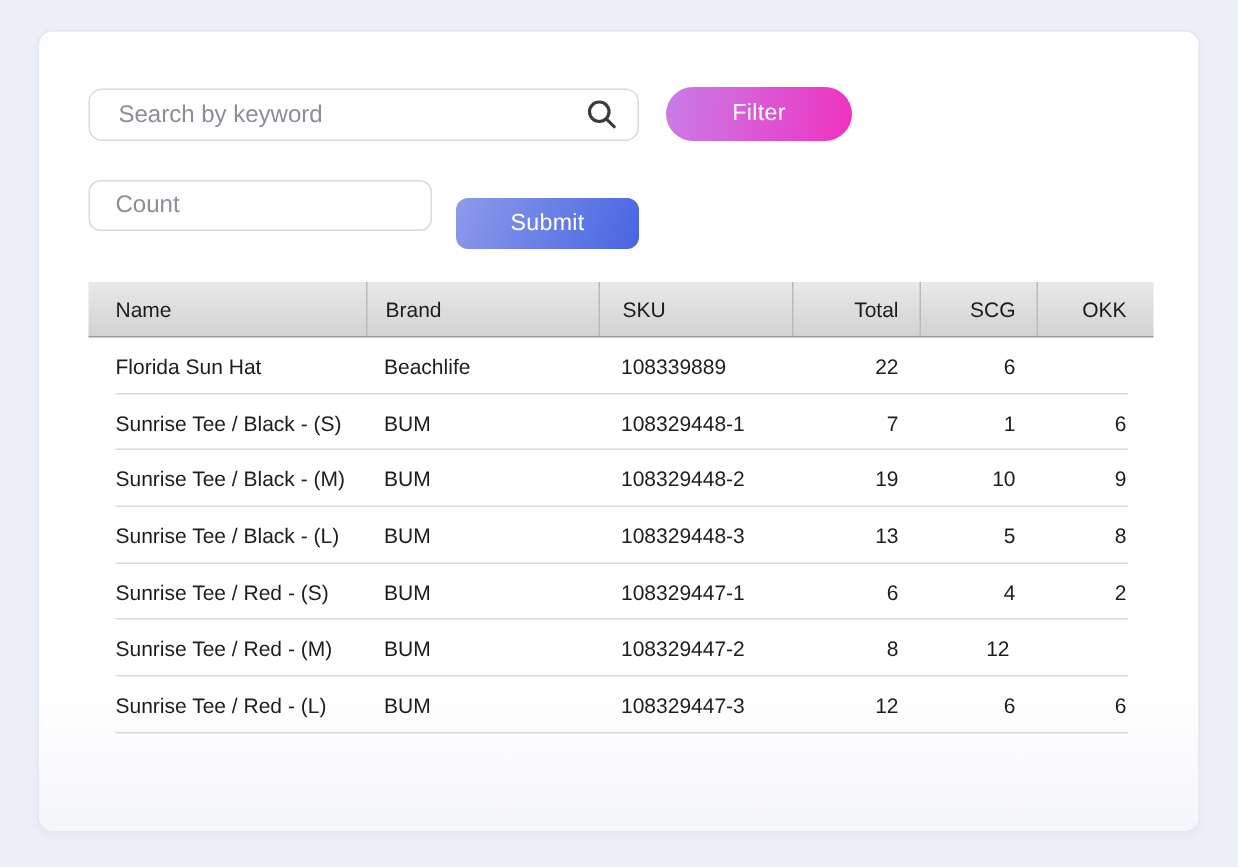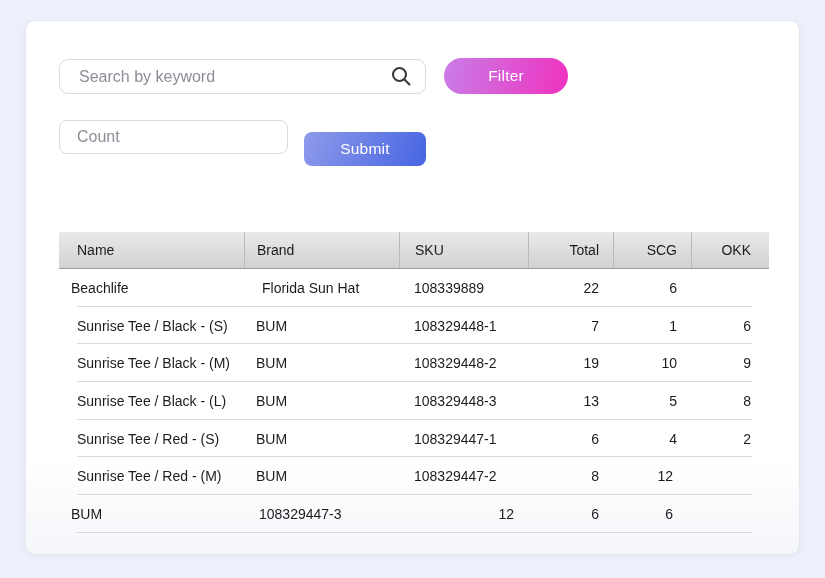--- a/index.html
+++ b/index.html
@@ -64,21 +64,20 @@
   
   .table { position: absolute; left: 33px; top: 167px; width: 710px; }
   .thead, .tr {
     display: grid;
     grid-template-columns: 185px 155px 129px 85px 78px 78px;
   }
   .thead {
     height: 37px;
     background: linear-gradient(180deg, #e9e9e9 0%, #d2d2d2 100%);
     border-bottom: 1px solid #9b9b9b;
-    margin-top: 44px;
   }
   .th, .td {
     display: flex; align-items: center;
     font-size: 14px; color: #1b1c1e;
     white-space: nowrap; overflow: hidden;
   }
   .th { font-weight: 500; }
   .th + .th { border-left: 1px solid #bababa; }
   .c1 { padding-left: 18px; }
   .c2 { padding-left: 12px; }
@@ -117,22 +116,22 @@
     <div class="thead">
       <div class="th c1">Name</div>
       <div class="th c2">Brand</div>
       <div class="th c3">SKU</div>
       <div class="th c4">Total</div>
       <div class="th c5">SCG</div>
       <div class="th c6">OKK</div>
     </div>
 
     <div class="tr">
+      <div class="td c1">Florida Sun Hat</div>
       <div class="td c2">Beachlife</div>
-      <div class="td c1">Florida Sun Hat</div>
       <div class="td c3">108339889</div>
       <div class="td c4">22</div>
       <div class="td c5">6</div>
     </div>
     <div class="tr">
       <div class="td c1">Sunrise Tee / Black - (S)</div>
       <div class="td c2">BUM</div>
       <div class="td c3">108329448-1</div>
       <div class="td c4">7</div>
       <div class="td c5">1</div>
@@ -163,20 +162,21 @@
       <div class="td c6">2</div>
     </div>
     <div class="tr">
       <div class="td c1">Sunrise Tee / Red - (M)</div>
       <div class="td c2">BUM</div>
       <div class="td c3">108329447-2</div>
       <div class="td c5">8</div>
       <div class="td c6">12</div>
     </div>
     <div class="tr">
+      <div class="td c1">Sunrise Tee / Red - (L)</div>
       <div class="td c2">BUM</div>
       <div class="td c3">108329447-3</div>
       <div class="td c4">12</div>
       <div class="td c5">6</div>
       <div class="td c6">6</div>
     </div>
   </div>
 </div>
 
 </body></html>

